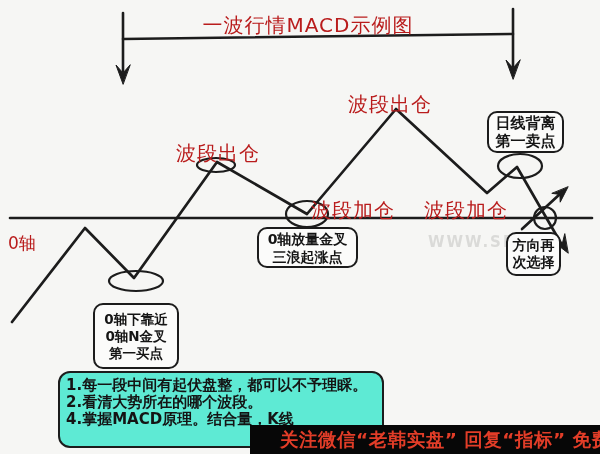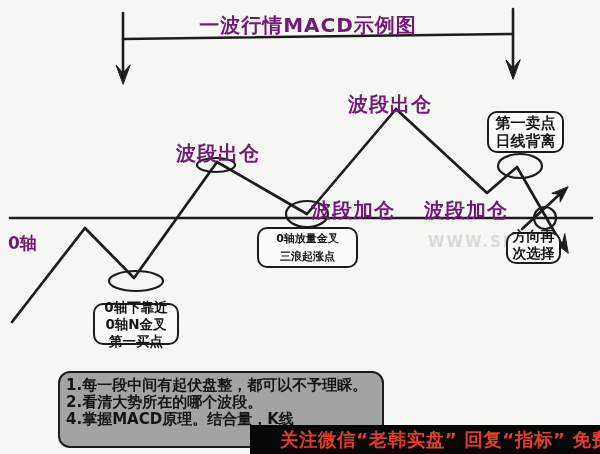--- a/index.html
+++ b/index.html
@@ -13,55 +13,55 @@
     background:#f6f6f4;
     overflow:hidden;
     font-weight:bold;
     color:#1c1c1c;
   }
   #stage svg{position:absolute;left:0;top:0;z-index:1;}
   .txt{
     position:absolute;
     z-index:2;
     white-space:nowrap;
-    color:#701a75;
-    font-weight:bold;
+    color:#b91c1c;
+    font-weight:normal;
   }
   .center{transform:translateX(-50%);}
   .title{font-size:20px;letter-spacing:1px;}
   .axis-label{font-size:17px;margin-top:43px;}
   .wave-label{font-size:20px;letter-spacing:1px;}
   .callout{
     position:absolute;
     z-index:2;
     box-sizing:border-box;
     border:2.5px solid #1c1c1c;
     border-radius:10px;
     background:#fbfbfa;
     text-align:center;
     display:flex;
     flex-direction:column;
     justify-content:center;
     font-weight:bold;
     color:#151515;
   }
   .callout div{white-space:nowrap;}
-  .co-first-buy {left:93px; top:303px; width:86px; height:42px; font-size:13.5px; line-height:17px;}
-  .co-third-wave{left:257px;top:227px; width:101px;height:41px; font-size:11px;  line-height:18px;}
+  .co-first-buy {left:93px; top:303px; width:86px; height:66px; font-size:13.5px; line-height:17px;}
+  .co-third-wave{left:257px;top:227px; width:101px;height:41px; font-size:14px;  line-height:18px;}
   .co-first-sell{left:487px;top:111px; width:77px; height:42px; font-size:15px;  line-height:18px;}
-  .co-direction {left:506px;top:232px; width:55px; height:32px; font-size:14px;  line-height:17px;justify-content:flex-end;}
+  .co-direction {left:506px;top:232px; width:55px; height:44px; font-size:14px;  line-height:17px;}
   .notes{
     position:absolute;
     z-index:2;
     left:58px;top:371px;
     box-sizing:border-box;
     width:326px;height:77px;
     border:2.5px solid #1c1c1c;
     border-radius:12px;
-    background:#a3a3a3;
+    background:#5eead4;
     padding:4px 5px 2px 6px;
     font-size:15px;
     line-height:16.8px;
     font-weight:bold;
     color:#141414;
   }
   .notes div{white-space:nowrap;}
   .banner{
     position:absolute;
     z-index:3;
@@ -135,22 +135,22 @@
     <div>0轴N金叉</div>
     <div>第一买点</div>
   </div>
 
   <div class="callout co-third-wave">
     <div>0轴放量金叉</div>
     <div>三浪起涨点</div>
   </div>
 
   <div class="callout co-first-sell">
+    <div>日线背离</div>
     <div>第一卖点</div>
-    <div>日线背离</div>
   </div>
 
   <div class="callout co-direction">
     <div>方向再</div>
     <div>次选择</div>
   </div>
 
   <div class="notes">
     <div>1.每一段中间有起伏盘整，都可以不予理睬。</div>
     <div>2.看清大势所在的哪个波段。</div>

